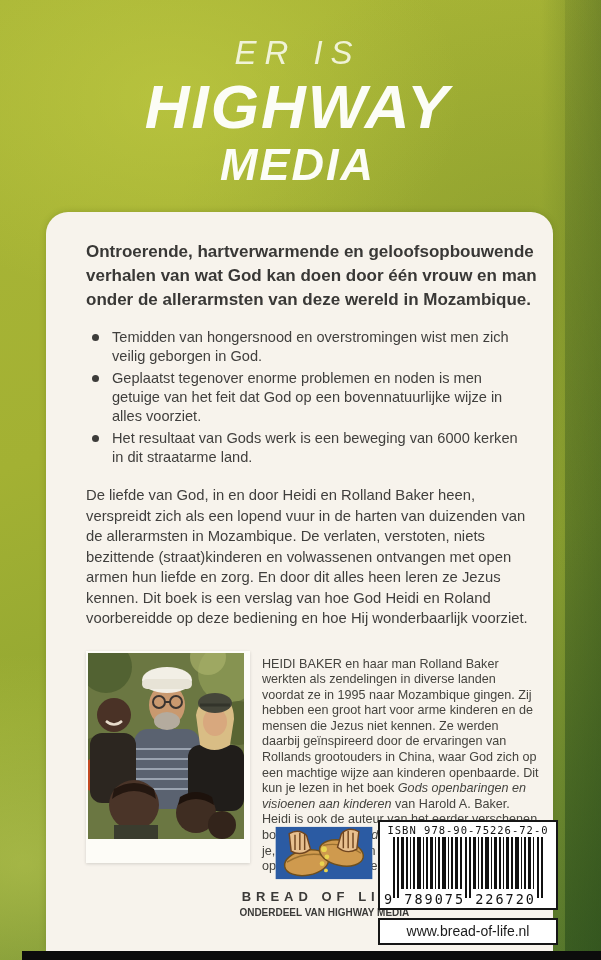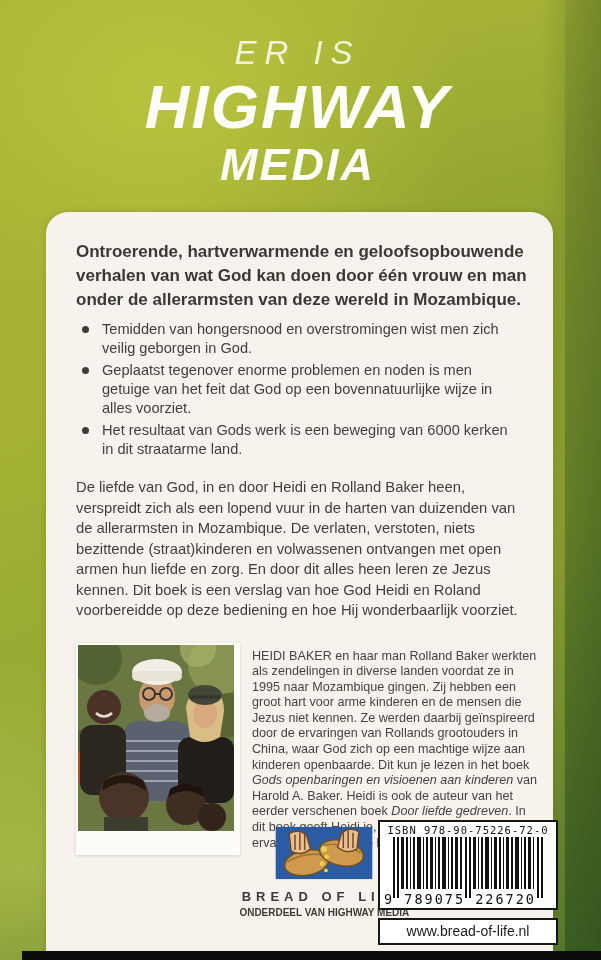--- a/index.html
+++ b/index.html
@@ -18,23 +18,23 @@
   
   .title{position:absolute;top:36px;left:0;width:595px;text-align:center;line-height:1;font-style:italic;}
   .t1{font-size:33px;letter-spacing:8px;color:rgba(252,253,243,.85);}
   .t2{font-size:62px;font-weight:700;letter-spacing:2px;color:#fcfdf6;margin-top:7px;}
   .t3{font-size:45px;font-weight:700;letter-spacing:2px;color:#fcfdf6;margin-top:4px;}
 
   
   .card{position:absolute;left:46px;top:212px;width:507px;height:739px;
         background:#f7f3ec;border-radius:22px 22px 0 0;
         box-shadow:0 0 6px rgba(60,80,10,.25);
-        padding:28px 14px 0 30px;box-sizing:border-box;color:#3f3e3c;}
+        padding:28px 14px 0 40px;box-sizing:border-box;color:#3f3e3c;}
   .intro{font-size:17px;line-height:24px;font-weight:700;color:#393836;width:452px;}
-  .bullets{margin:8px 0 0 4px;padding:0;list-style:none;width:440px;}
+  .bullets{margin:16px 0 0 4px;padding:0;list-style:none;width:440px;}
   .bullets li{position:relative;padding-left:22px;font-size:14.6px;line-height:19px;
               color:#403f3d;margin-bottom:3px;}
   .dot{position:absolute;left:2px;top:6px;width:7px;height:7px;border-radius:50%;background:#3d3c3a;}
   .para{margin-top:18px;font-size:14.8px;line-height:20.5px;color:#403f3d;width:455px;}
 
   .bio-row{display:flex;margin-top:22px;gap:12px;}
   .photo-frame{width:160px;flex:0 0 160px;background:#fdfcf7;
                box-shadow:0 1px 3px rgba(0,0,0,.15);padding:2px 2px 20px 2px;height:190px;}
   .photo-frame svg{display:block;}
   .bio{flex:1;font-size:12.6px;line-height:15.6px;color:#45443f;padding-top:6px;max-width:292px;}

